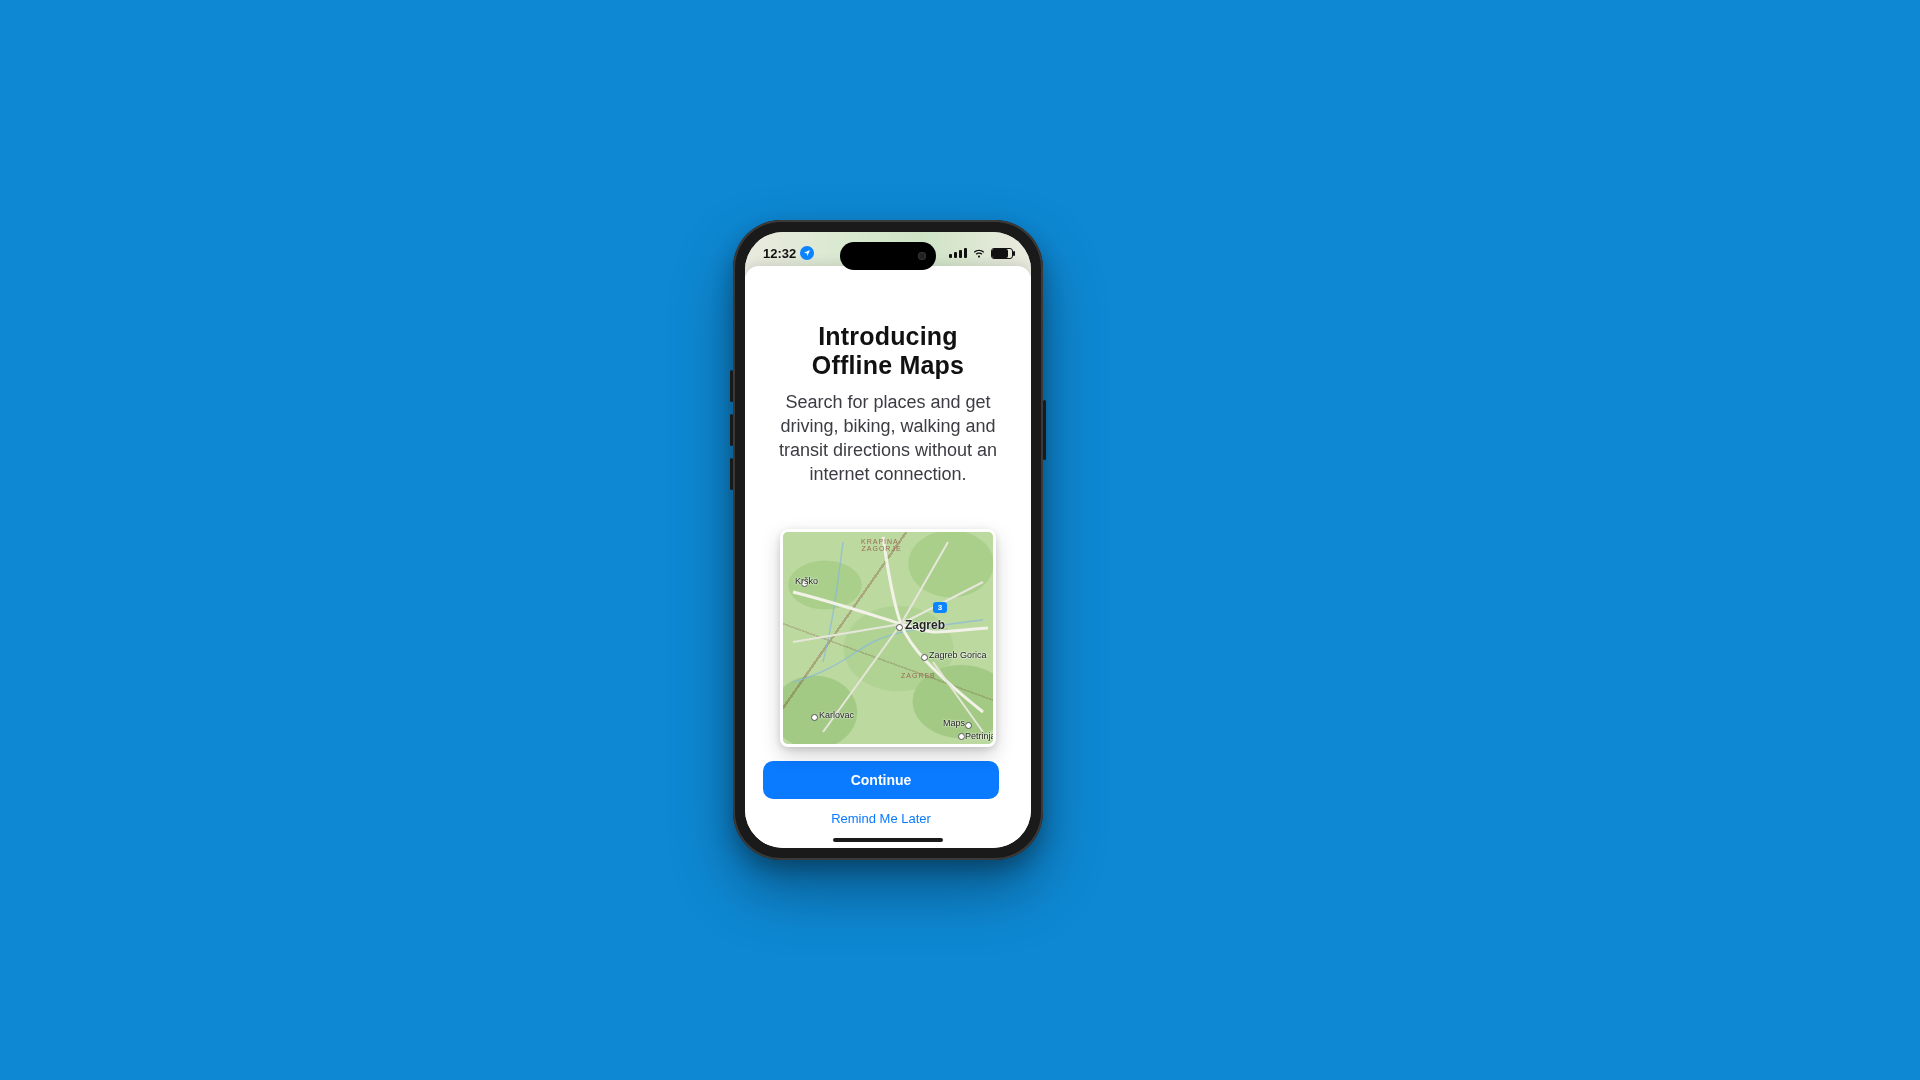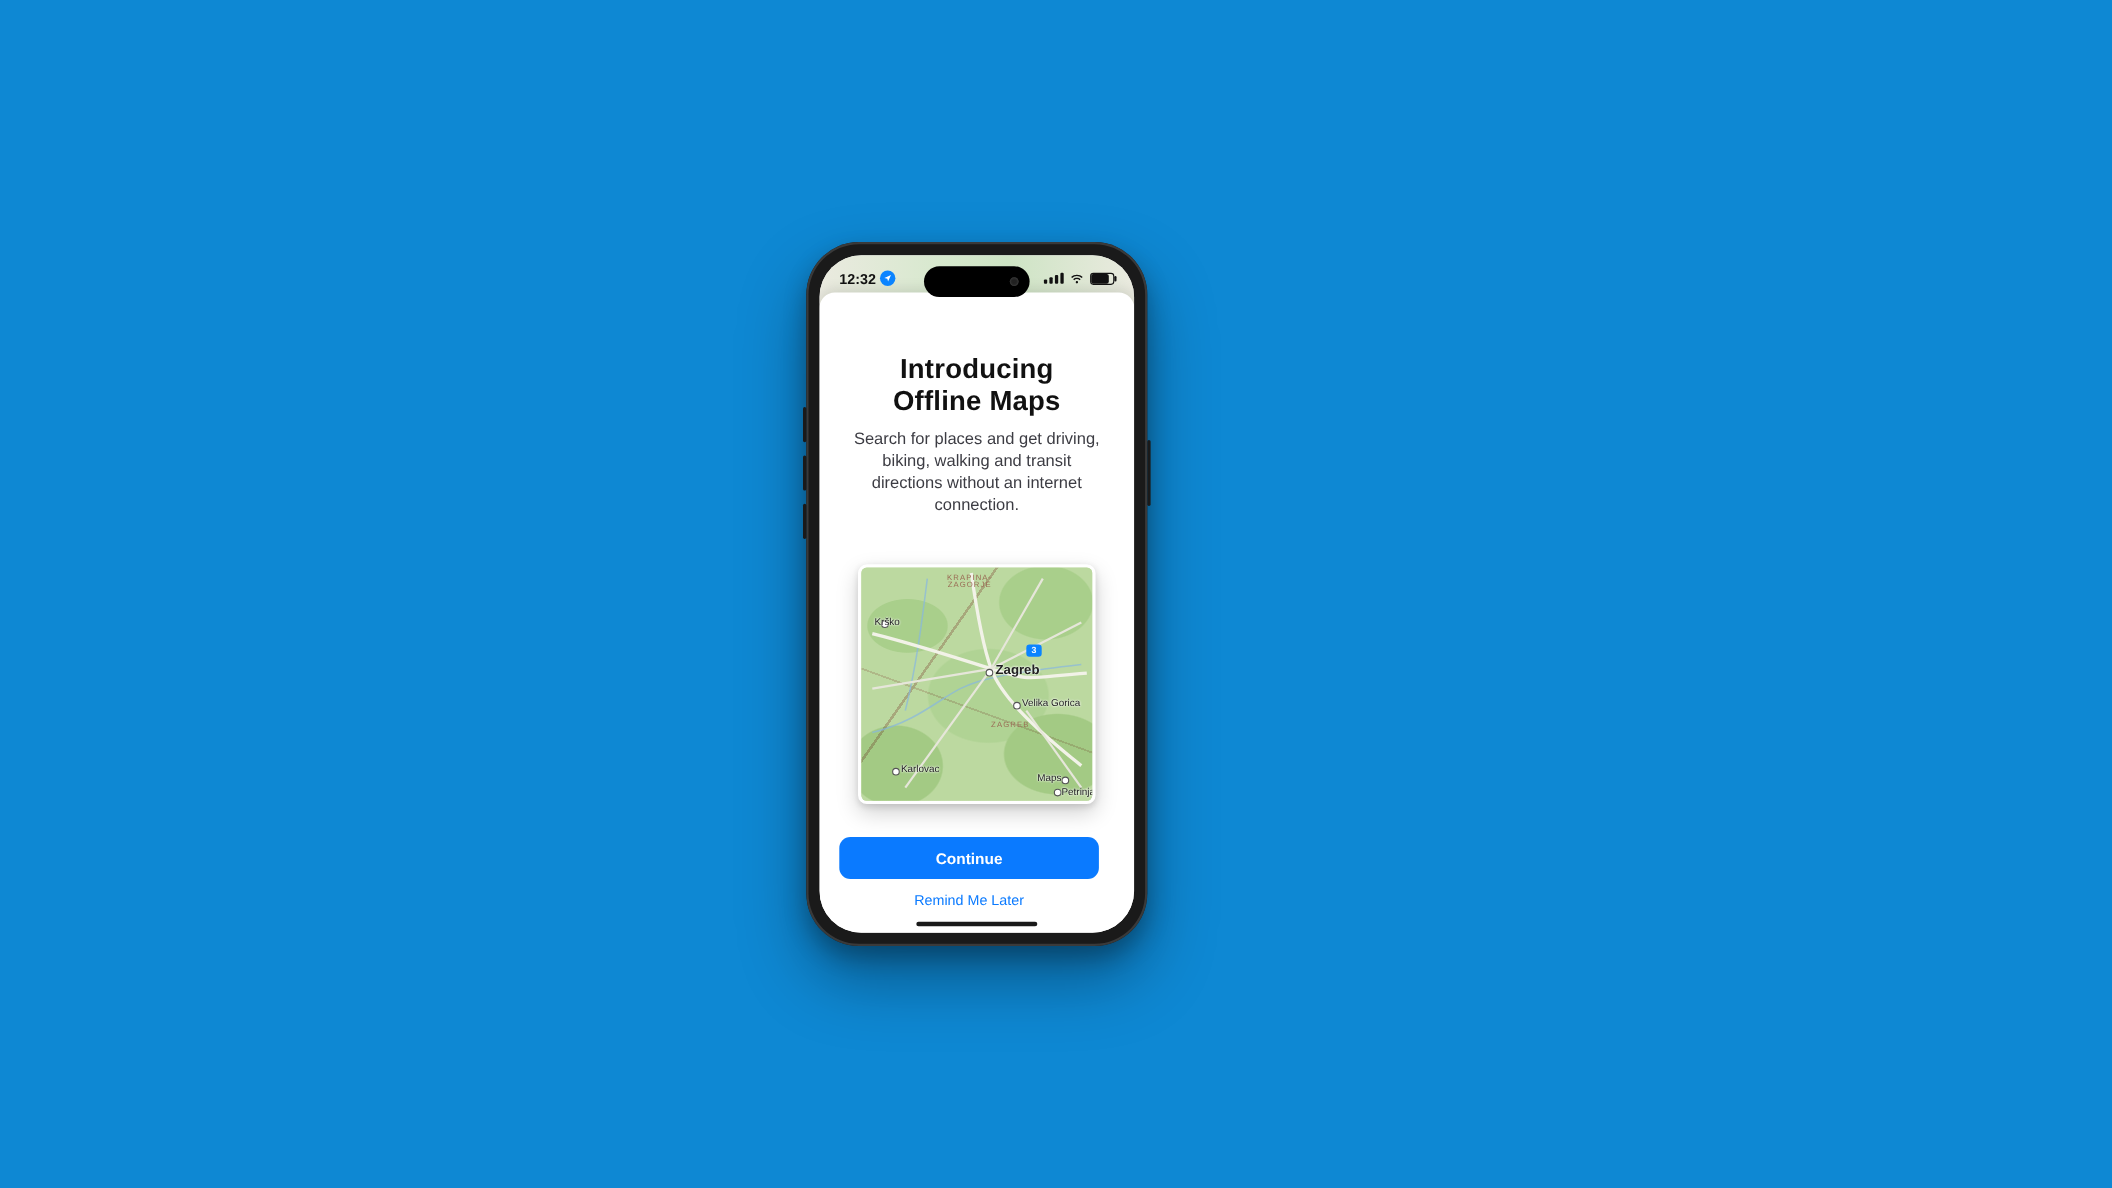--- a/index.html
+++ b/index.html
@@ -159,21 +159,21 @@
     margin-top:56px;
     font-size:25px;
     font-weight:700;
     line-height:1.15;
     text-align:center;
     color:#111;
     letter-spacing:.2px;
   }
   .desc{
     margin-top:10px;
-    font-size:15px;
+    font-size:18px;
     line-height:1.35;
     text-align:center;
     color:#3c3c43;
     max-width:230px;
   }
 
   
   .mapcard{
     margin-top:42px;
     width:210px;
@@ -357,21 +357,21 @@
           <div class="city-dot" style="top:92px;left:113px"></div>
           <div class="city-lbl big" style="top:86px;left:122px">Zagreb</div>
 
           <div class="city-dot" style="top:48px;left:18px"></div>
           <div class="city-lbl" style="top:44px;left:12px">Krško</div>
 
           <div class="city-dot" style="top:182px;left:28px"></div>
           <div class="city-lbl" style="top:178px;left:36px">Karlovac</div>
 
           <div class="city-dot" style="top:122px;left:138px"></div>
-          <div class="city-lbl" style="top:118px;left:146px">Velika Gorica</div>
+          <div class="city-lbl" style="top:118px;left:146px">Zagreb Gorica</div>
 
           <div class="city-dot" style="top:190px;left:182px"></div>
           <div class="city-lbl" style="top:186px;left:160px">Maps</div>
 
           <div class="city-dot" style="top:201px;left:175px"></div>
           <div class="city-lbl" style="top:199px;left:182px">Petrinja</div>
         </div>
 
         <div class="btnrow">
           <button class="primary-btn">Continue</button>

